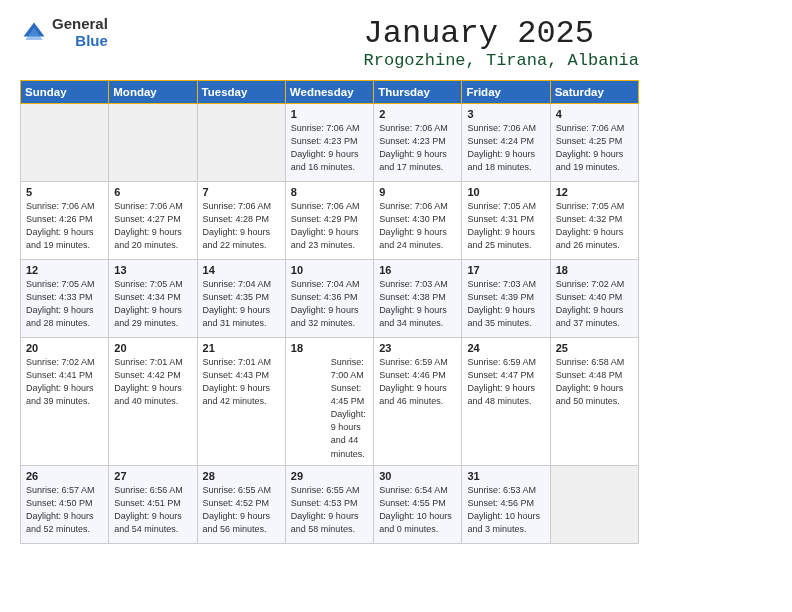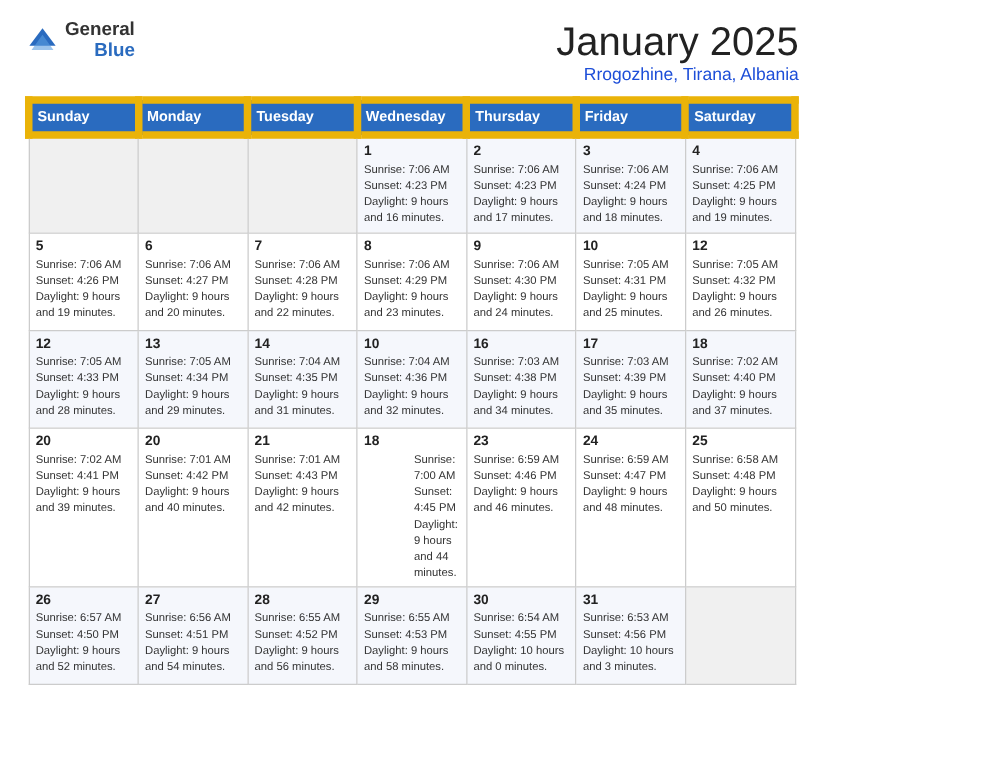--- a/index.html
+++ b/index.html
@@ -41,45 +41,45 @@
       font-size: 15px;
       font-weight: bold;
       color: #2a6bbf;
       text-align: right;
     }
     .logo-icon {
       width: 28px;
       height: 28px;
     }
     .title-block {
-      text-align: right;
+      font-family: Liberation Mono, monospace;
     }
     .month-title {
       font-size: 32px;
       font-weight: normal;
       color: #222;
       line-height: 1.1;
     }
     .subtitle {
-      font-size: 14px;
-      color: #1d4ed8;
+      font-size: 17px;
+      color: #14532d;
     }
     table {
       width: 100%;
       border-collapse: collapse;
       table-layout: fixed;
     }
     thead tr th {
       background: #2a6bbf;
       color: #fff;
       font-size: 11.5px;
       font-weight: bold;
       padding: 5px 4px;
       text-align: left;
-      border: 6px solid #eab308;
+      border: 1px solid #eab308;
     }
     tbody tr td {
       border: 1px solid #ccc;
       vertical-align: top;
       padding: 4px 5px;
       font-size: 9.5px;
       color: #222;
       height: 78px;
       background: #fff;
     }

